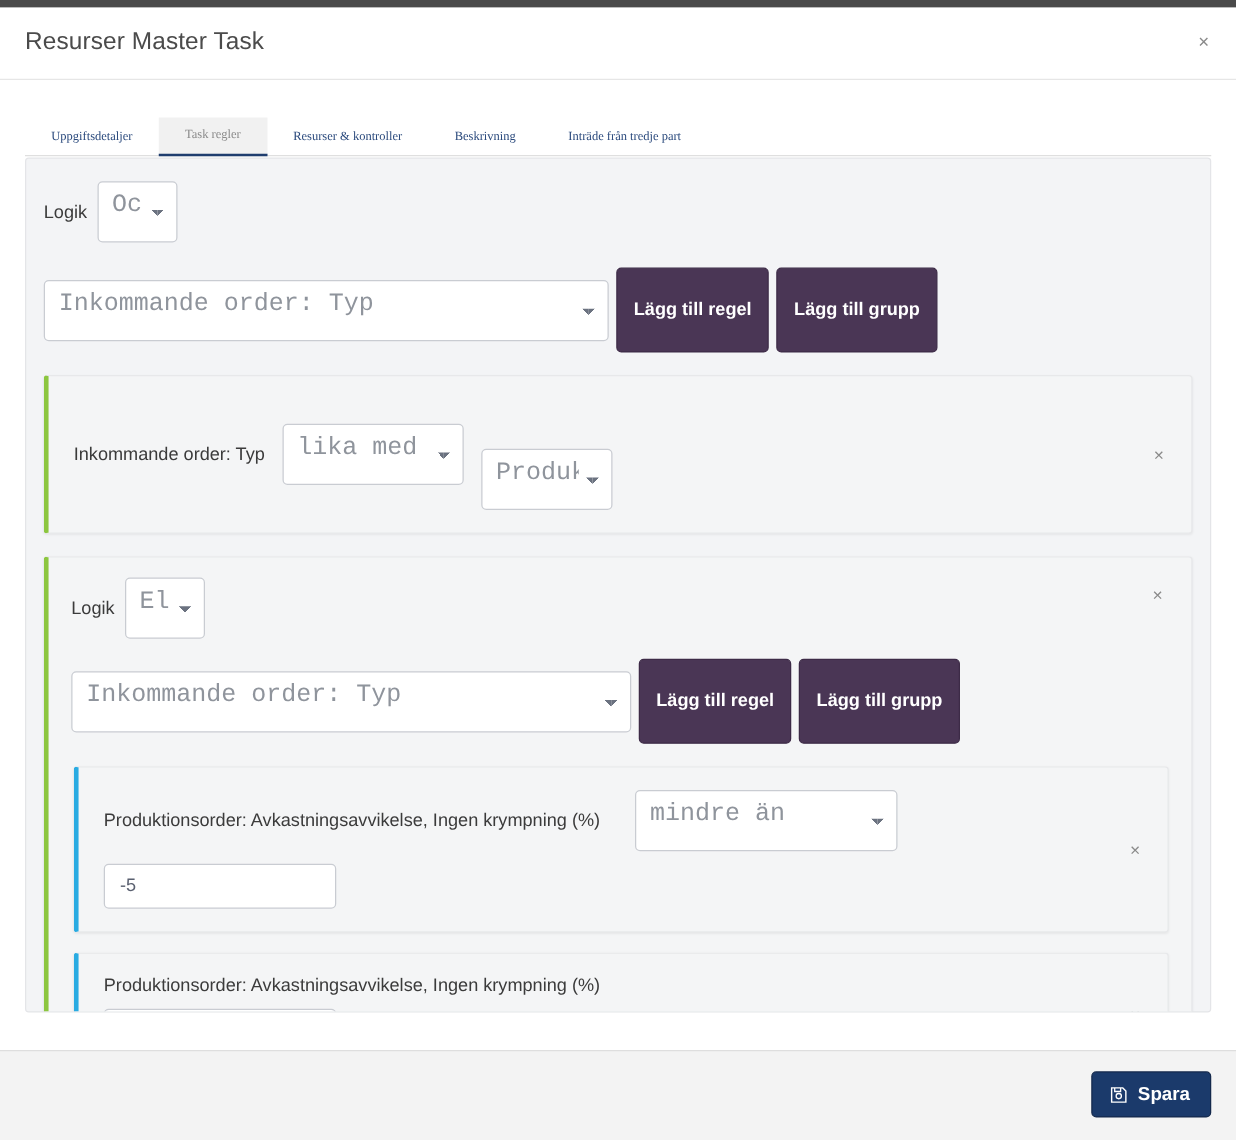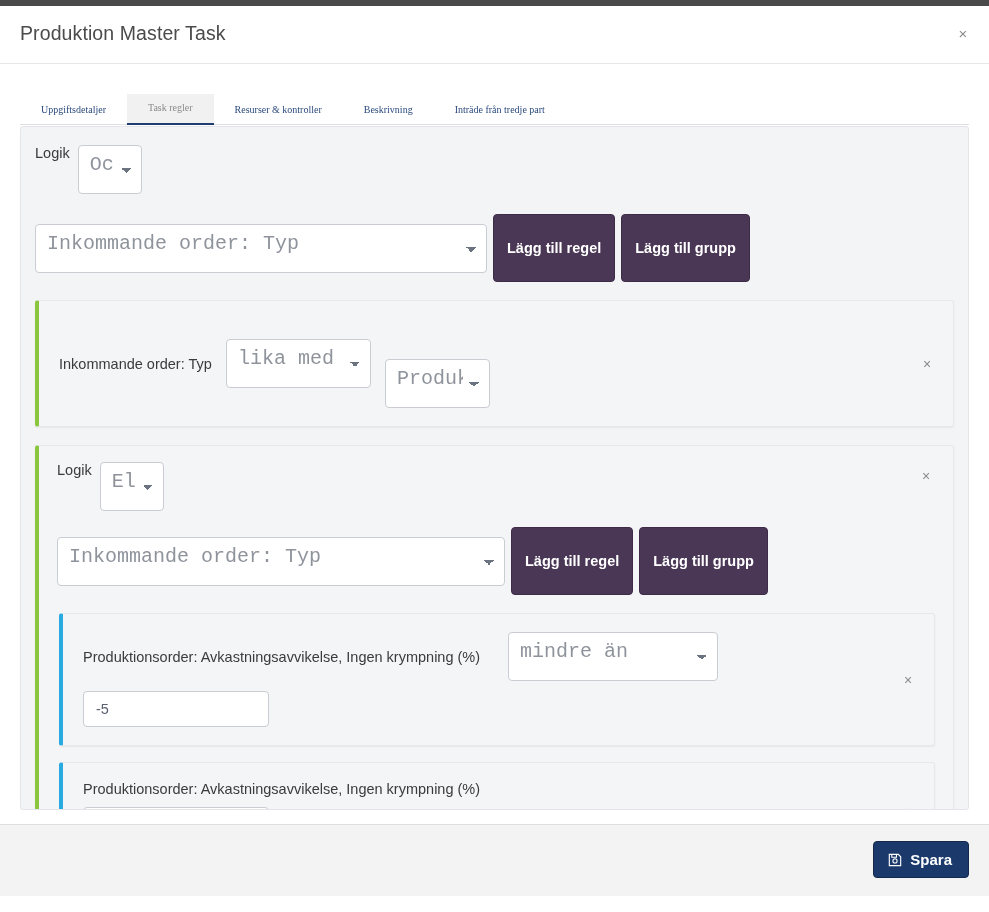--- a/index.html
+++ b/index.html
@@ -92,21 +92,21 @@
     border: 1px solid #e4e5e8;
     border-radius: 3px;
     padding: 18px 14px 18px 14px;
     height: 684px;
     overflow: hidden;
   }
 
   
   .logic-row {
     display: flex;
-    align-items: flex-start;
+    align-items: center;
     gap: 8px;
     margin-bottom: 20px;
   }
   .logic-label {
     font-size: 14.5px;
     color: #3b3b3b;
   }
   select.sel {
     appearance: none;
     -webkit-appearance: none;
@@ -239,21 +239,21 @@
   }
   .group-rules { padding-left: 2px; }
   .group-rules .rule { margin-bottom: 16px; }
 
   .rule-stack { display: flex; flex-direction: column; gap: 10px; }
   .rule-top { display: flex; align-items: center; gap: 28px; }
 
   
   .modal-footer {
     position: absolute;
-    left: 0; bottom: 16px;
+    left: 0; bottom: 0;
     width: 989px;
     height: 72px;
     background: #f3f3f3;
     border-top: 1px solid #dedede;
   }
   .btn-save {
     position: absolute;
     right: 20px; top: 16px;
     background: #1b3a6b;
     border: 1px solid #14294c;
@@ -270,21 +270,21 @@
   }
   .save-ico { display: inline-flex; }
   .spacer-bottom { height: 32px; }
 </style>
 </head>
 <body>
 
 <div class="page">
 
   <div class="modal-header">
-    <div class="modal-title">Produktion Master Task</div>
+    <div class="modal-title">Resurser Master Task</div>
     <button class="modal-close">×</button>
   </div>
 
   <div class="tabbar">
     <div class="tabs">
       <button class="tab">Uppgiftsdetaljer</button>
       <button class="tab active">Task regler</button>
       <button class="tab">Resurser &amp; kontroller</button>
       <button class="tab">Beskrivning</button>
       <button class="tab">Inträde från tredje part</button>

